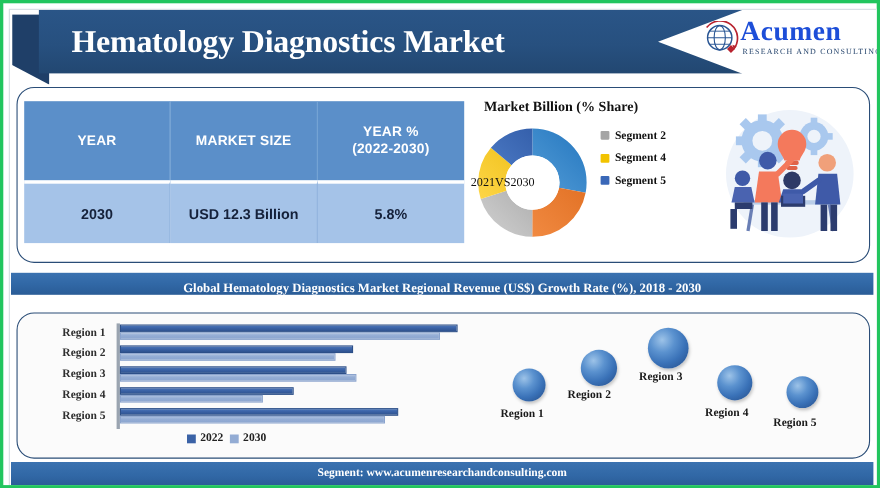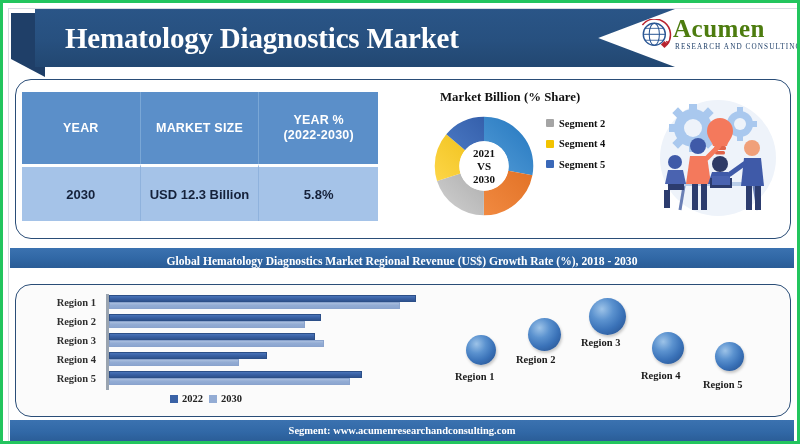--- a/index.html
+++ b/index.html
@@ -73,21 +73,21 @@
   }
   #logo-mark {
     position: absolute; left: 0; top: 4px;
     width: 34px; height: 34px;
   }
   #logo-word {
     position: absolute; left: 34px; top: 1px;
     font-family: "Liberation Serif", serif;
     font-weight: bold;
     font-size: 25px;
-    color: #4d7c0f;
+    color: #1d4ed8;
     letter-spacing: 0.5px;
     line-height: 26px;
   }
   #logo-sub {
     position: absolute; left: 36px; top: 28px;
     font-family: "Liberation Serif", serif;
     font-size: 7.2px;
     color: #1f3f68;
     letter-spacing: 1.1px;
     white-space: nowrap;
@@ -100,21 +100,21 @@
     width: 776px; height: 160px;
     border: 1.4px solid #2a4d77;
     border-radius: 16px;
     background: #ffffff;
   }
 
   
   #market-table {
     position: absolute;
     left: 6px; top: 12px;
-    width: 356px; height: 129px;
+    width: 400px; height: 129px;
     border-collapse: separate;
     border-spacing: 0;
     table-layout: fixed;
   }
   #market-table th, #market-table td {
     text-align: center;
     vertical-align: middle;
     color: #ffffff;
     font-weight: bold;
   }
@@ -153,25 +153,24 @@
   }
   #donut {
     position: absolute; left: 8px; top: 22px;
     width: 112px; height: 112px;
   }
   #donut-center-text {
     position: absolute;
     left: 8px; top: 22px;
     width: 112px; height: 112px;
     display: flex;
-    flex-direction: column;
     align-items: center;
-    justify-content: center;
-    font-family: "Liberation Serif", serif;
-    font-weight: bold;
+    justify-content: flex-start;
+    font-family: "Liberation Serif", serif;
+    font-weight: normal;
     font-size: 11px;
     color: #111;
     line-height: 13px;
     pointer-events: none;
   }
   #seg-legend {
     position: absolute;
     left: 126px; top: 25px;
     width: 100px;
   }

